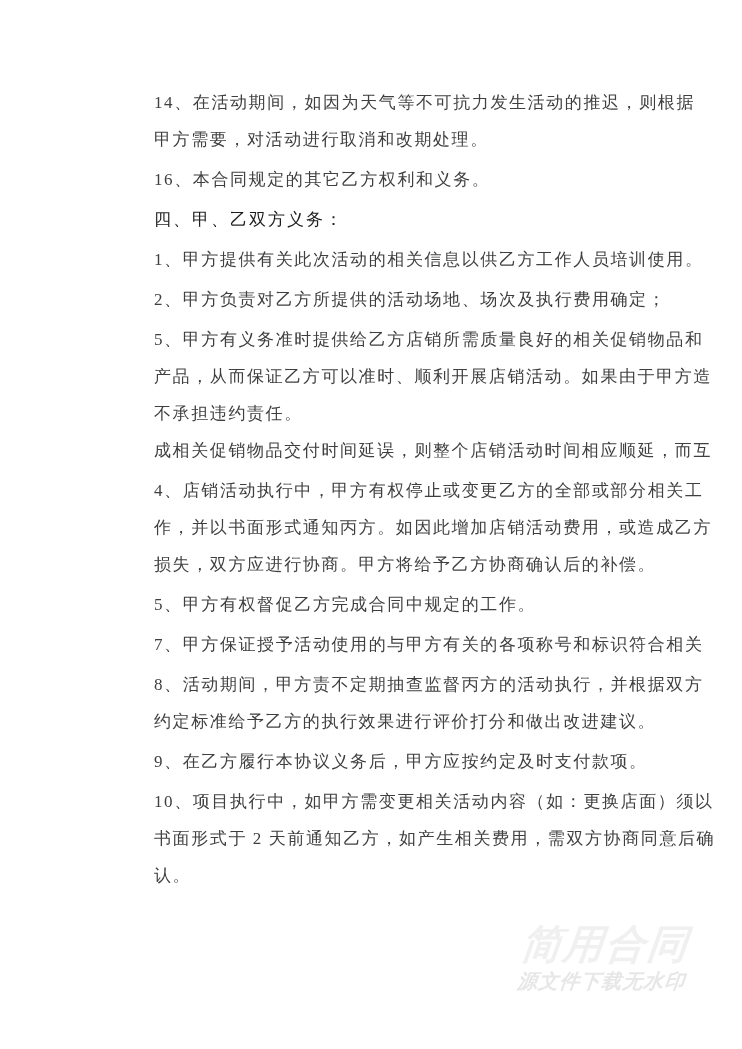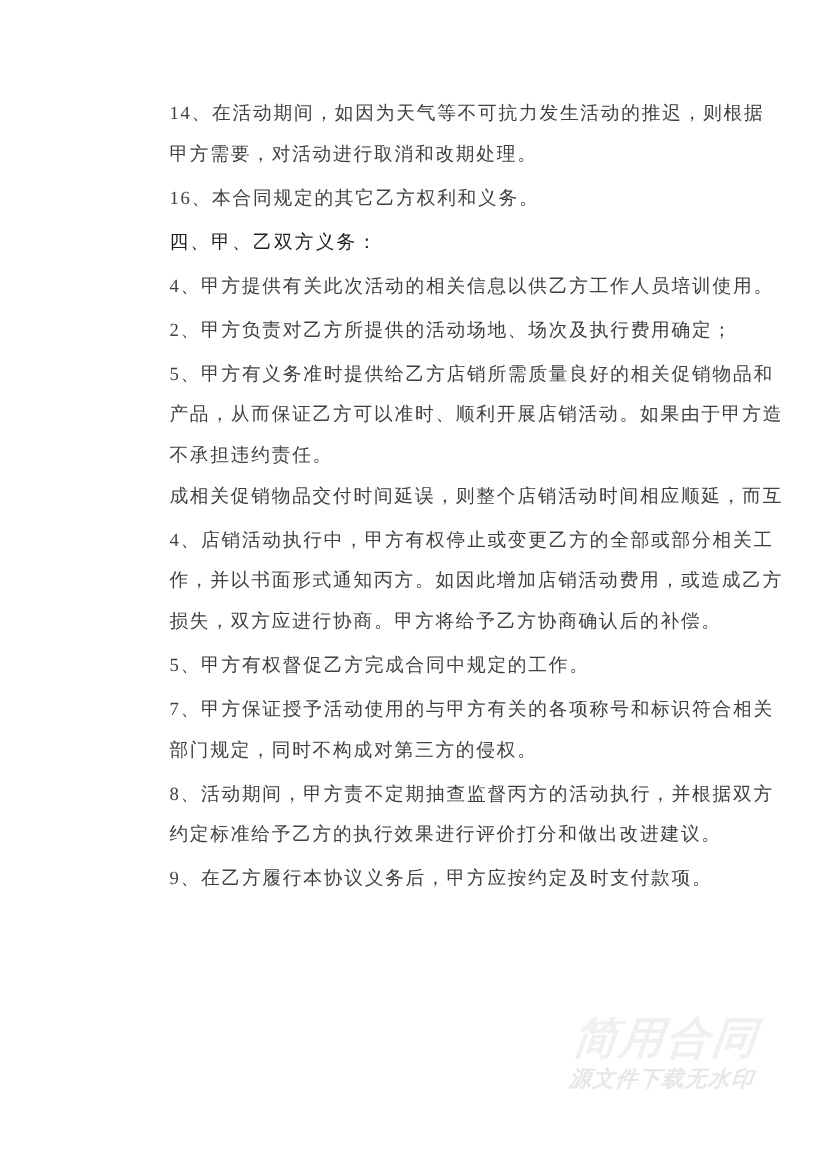--- a/index.html
+++ b/index.html
@@ -82,21 +82,21 @@
 
     <p class="para">
       <span class="line">16、本合同规定的其它乙方权利和义务。</span>
     </p>
 
     <p class="para heading">
       <span class="line">四、甲、乙双方义务：</span>
     </p>
 
     <p class="para">
-      <span class="line">4、甲方提供有关此次活动的相关信息以供乙方工作人员培训使用。</span>
+      <span class="line">1、甲方提供有关此次活动的相关信息以供乙方工作人员培训使用。</span>
     </p>
 
     <p class="para">
       <span class="line">2、甲方负责对乙方所提供的活动场地、场次及执行费用确定；</span>
     </p>
 
     <p class="para">
       <span class="line">5、甲方有义务准时提供给乙方店销所需质量良好的相关促销物品和</span>
       <span class="line">产品，从而保证乙方可以准时、顺利开展店销活动。如果由于甲方造</span>
       <span class="line">不承担违约责任。</span>
@@ -108,32 +108,36 @@
       <span class="line">作，并以书面形式通知丙方。如因此增加店销活动费用，或造成乙方</span>
       <span class="line">损失，双方应进行协商。甲方将给予乙方协商确认后的补偿。</span>
     </p>
 
     <p class="para">
       <span class="line">5、甲方有权督促乙方完成合同中规定的工作。</span>
     </p>
 
     <p class="para">
       <span class="line">7、甲方保证授予活动使用的与甲方有关的各项称号和标识符合相关</span>
-      <span class="line">部门规定，同时不构成对第三方的侵权。</span>
     </p>
 
     <p class="para">
       <span class="line">8、活动期间，甲方责不定期抽查监督丙方的活动执行，并根据双方</span>
       <span class="line">约定标准给予乙方的执行效果进行评价打分和做出改进建议。</span>
     </p>
 
     <p class="para">
       <span class="line">9、在乙方履行本协议义务后，甲方应按约定及时支付款项。</span>
     </p>
 
+    <p class="para">
+      <span class="line">10、项目执行中，如甲方需变更相关活动内容（如：更换店面）须以</span>
+      <span class="line">书面形式于 2 天前通知乙方，如产生相关费用，需双方协商同意后确</span>
+      <span class="line">认。</span>
+    </p>
 
   </div>
 
   <div class="watermark">
     <div class="wm-title">简用合同</div>
     <div class="wm-subtitle">源文件下载无水印</div>
   </div>
 
 </div>
 

